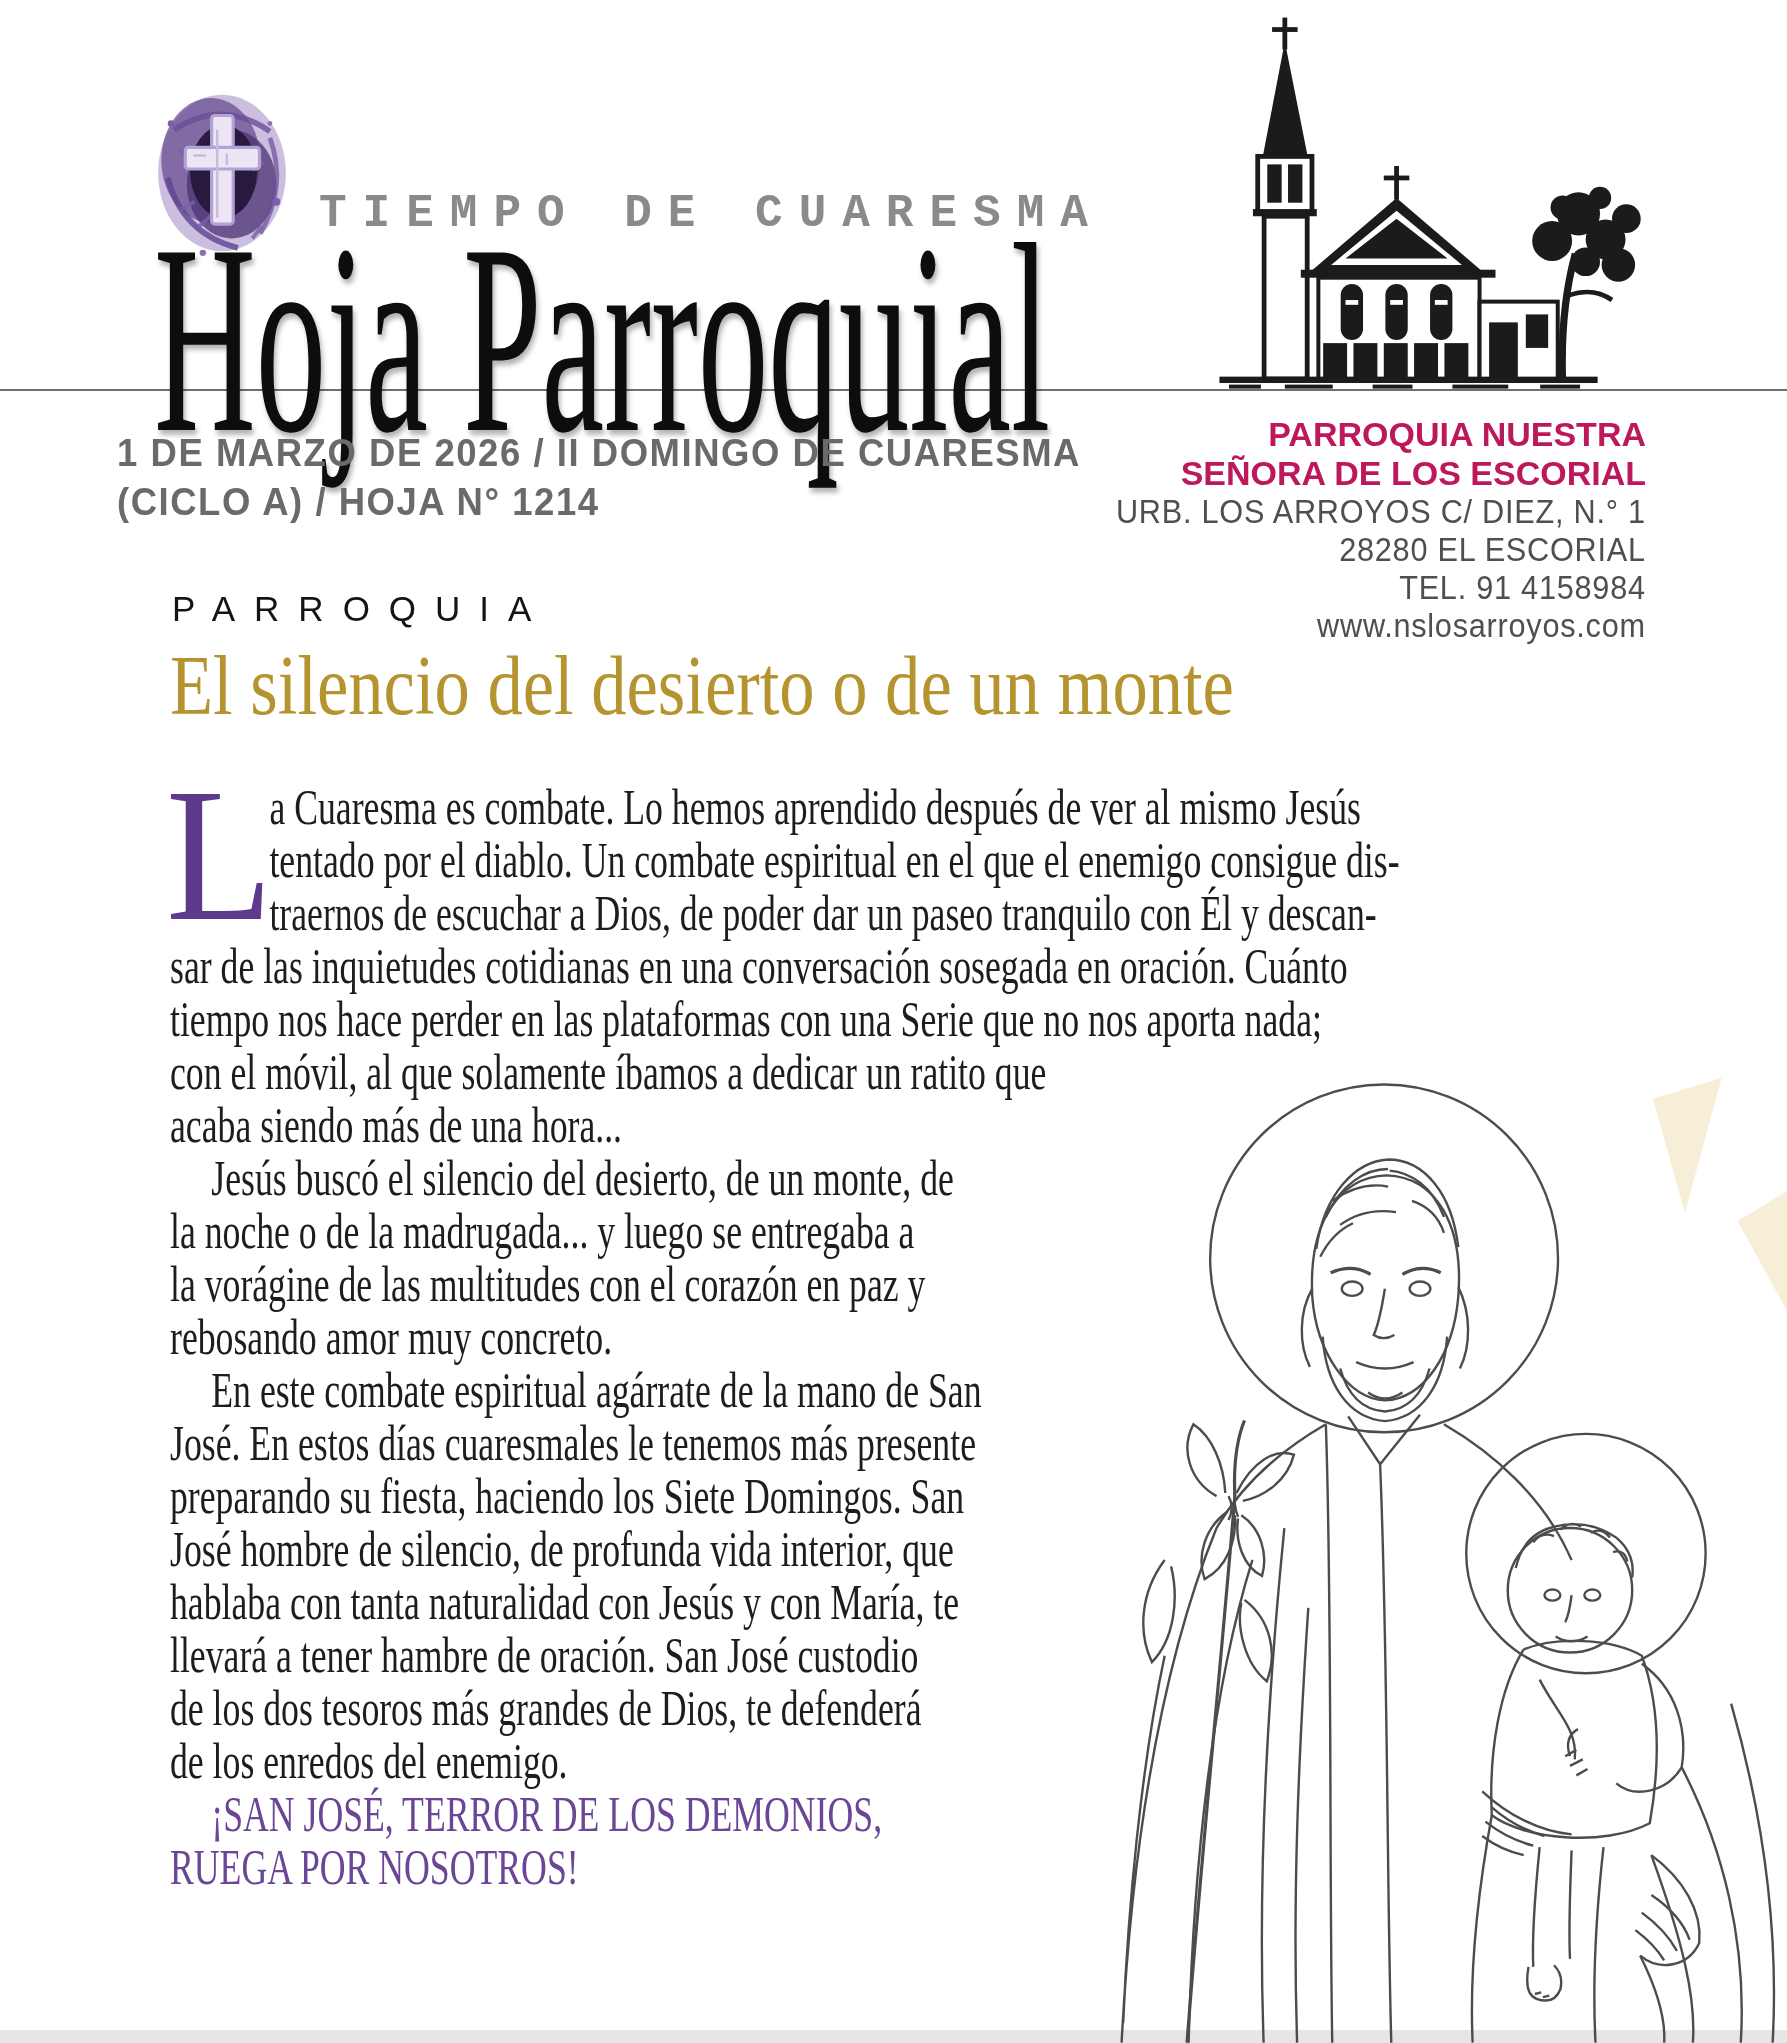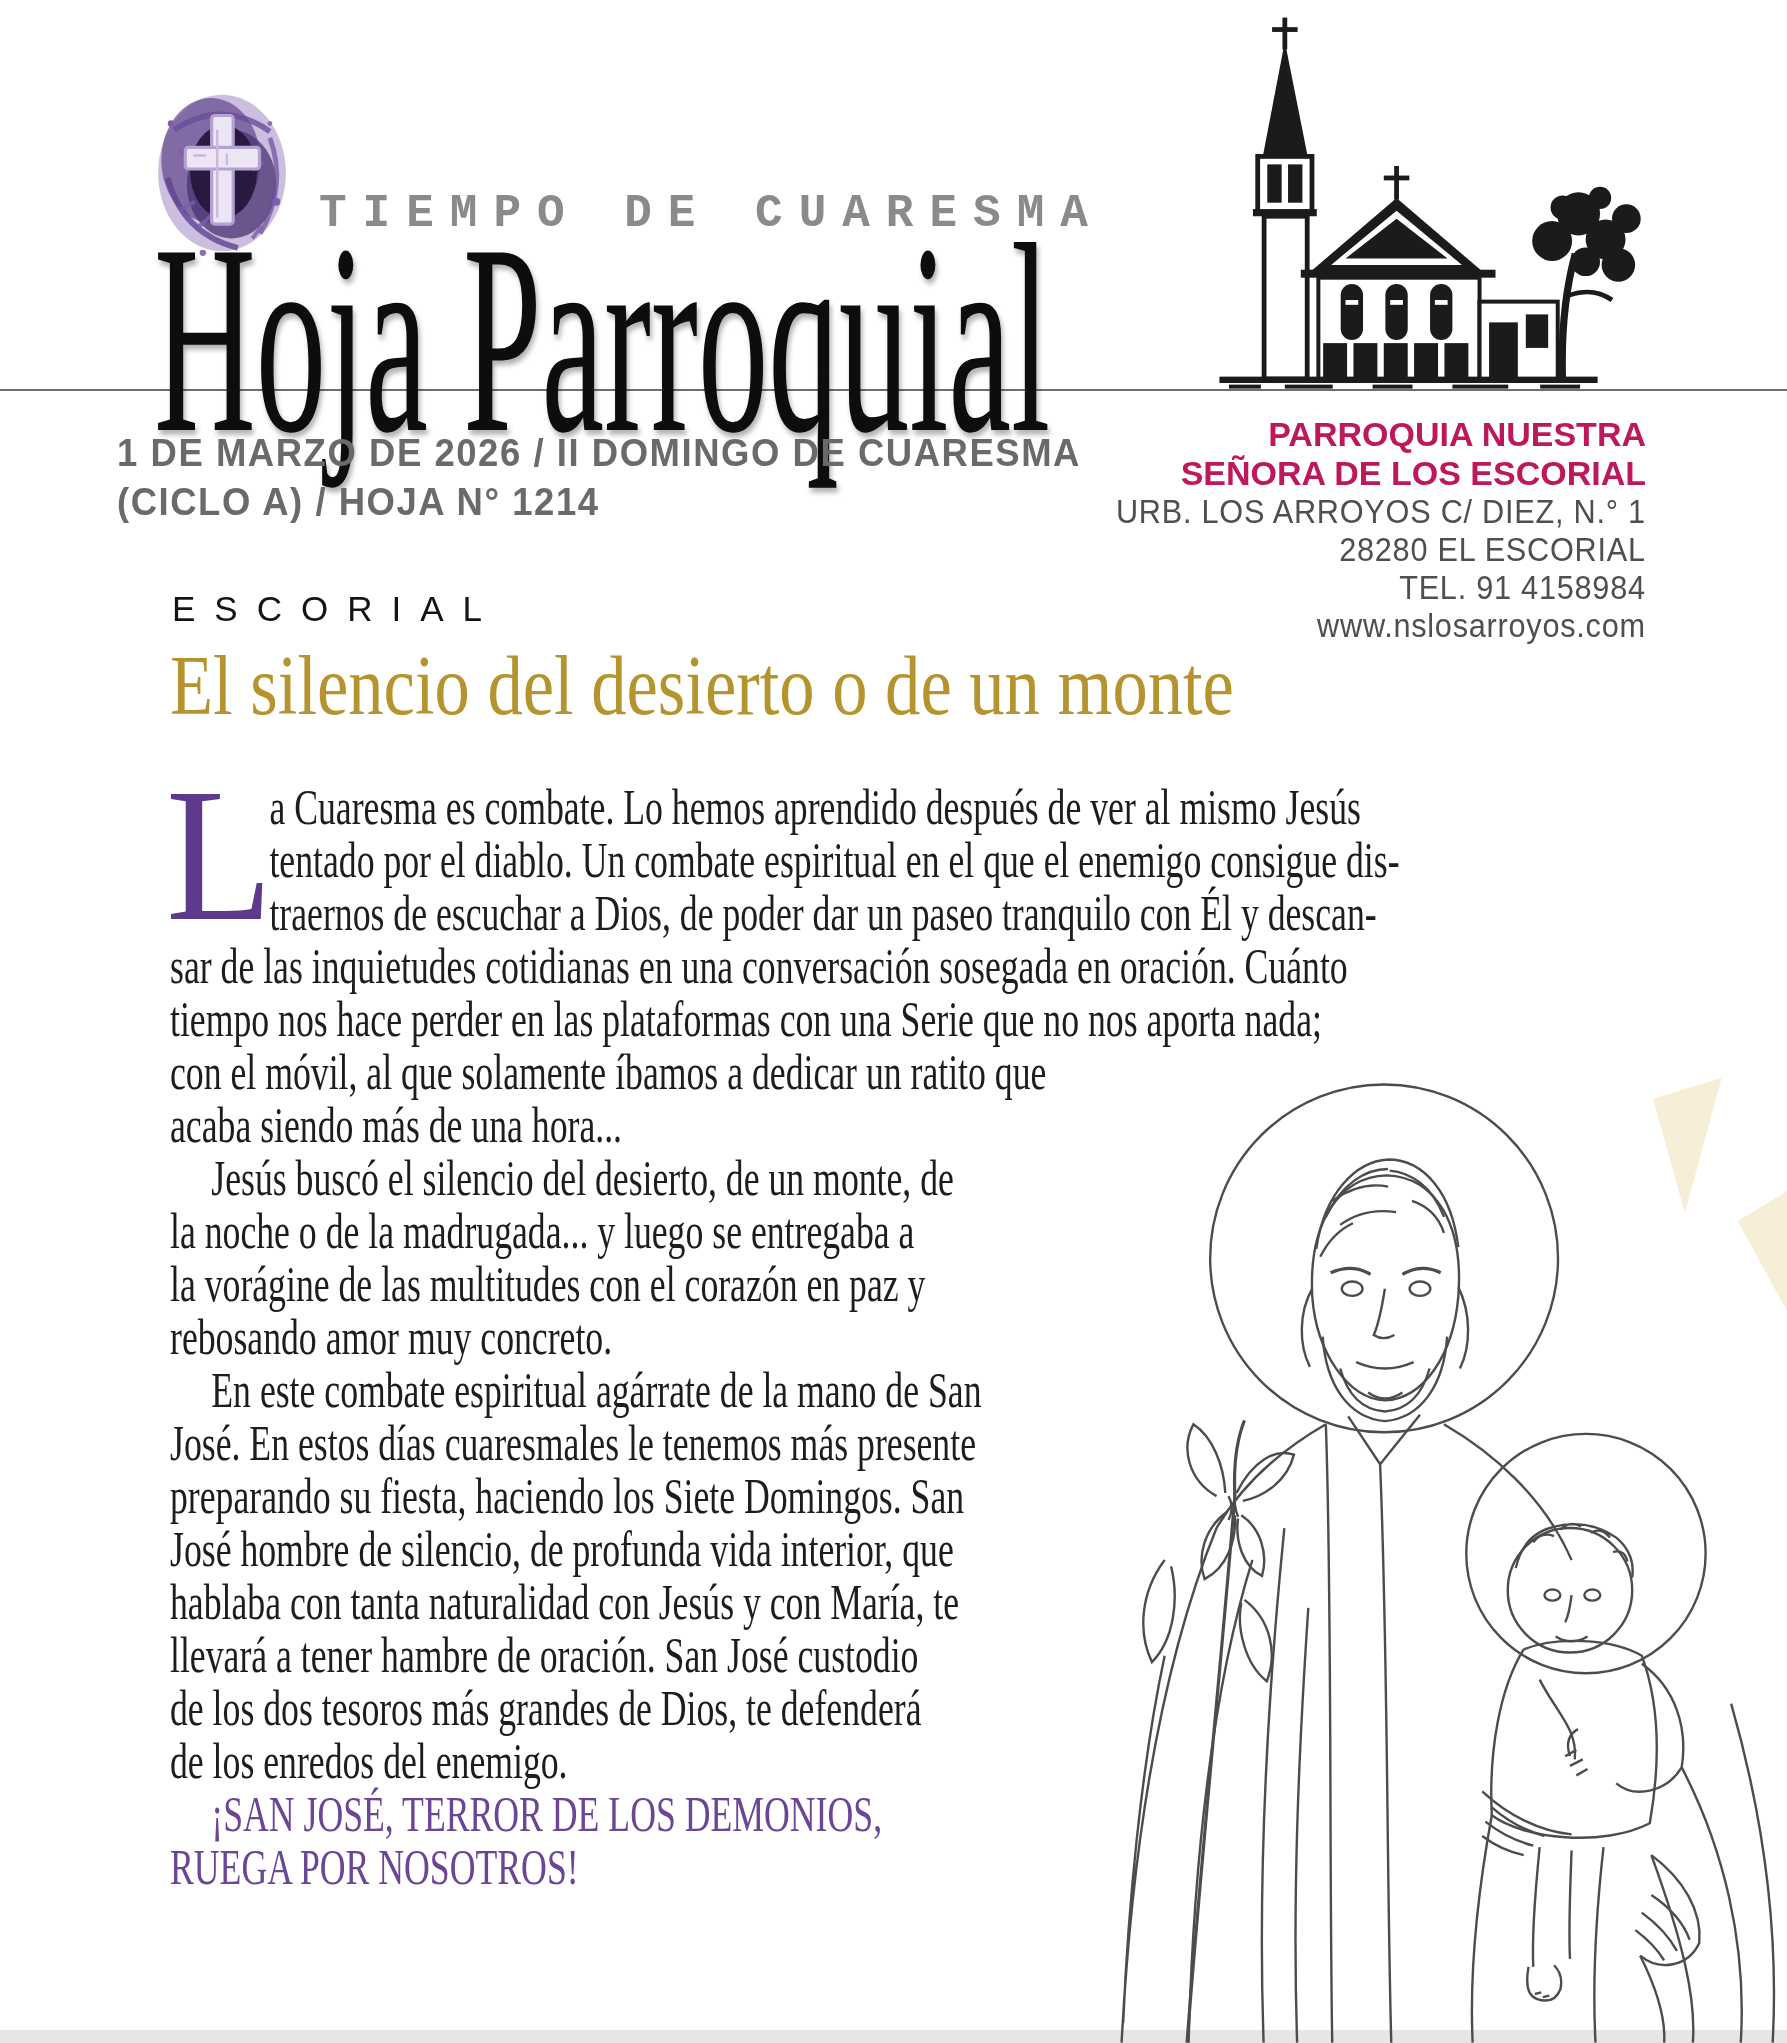--- a/index.html
+++ b/index.html
@@ -164,21 +164,21 @@
     <div class="parish-bold">PARROQUIA NUESTRA</div>
     <div class="parish-bold">SEÑORA DE LOS ESCORIAL</div>
     <div id="parish-light">
       <div class="parish-light-line">URB. LOS ARROYOS C/ DIEZ, N.° 1</div>
       <div class="parish-light-line">28280 EL ESCORIAL</div>
       <div class="parish-light-line">TEL. 91 4158984</div>
       <div class="parish-light-line">www.nslosarroyos.com</div>
     </div>
   </div>
 
-  <div id="editorial-kicker" class="abs">ESCORIAL</div>
+  <div id="editorial-kicker" class="abs">PARROQUIA</div>
   <div id="editorial-headline" class="abs">El silencio del desierto o de un monte</div>
 
   <div id="drop-cap" class="abs">L</div>
 
   <div id="body-lines" class="abs">
     <div>
       <div class="bl pad-drop">a Cuaresma es combate. Lo hemos aprendido después de ver al mismo Jesús</div>
       <div class="bl pad-drop">tentado por el diablo. Un combate espiritual en el que el enemigo consigue dis-</div>
       <div class="bl pad-drop">traernos de escuchar a Dios, de poder dar un paseo tranquilo con Él y descan-</div>
       <div class="bl">sar de las inquietudes cotidianas en una conversación sosegada en oración. Cuánto</div>

